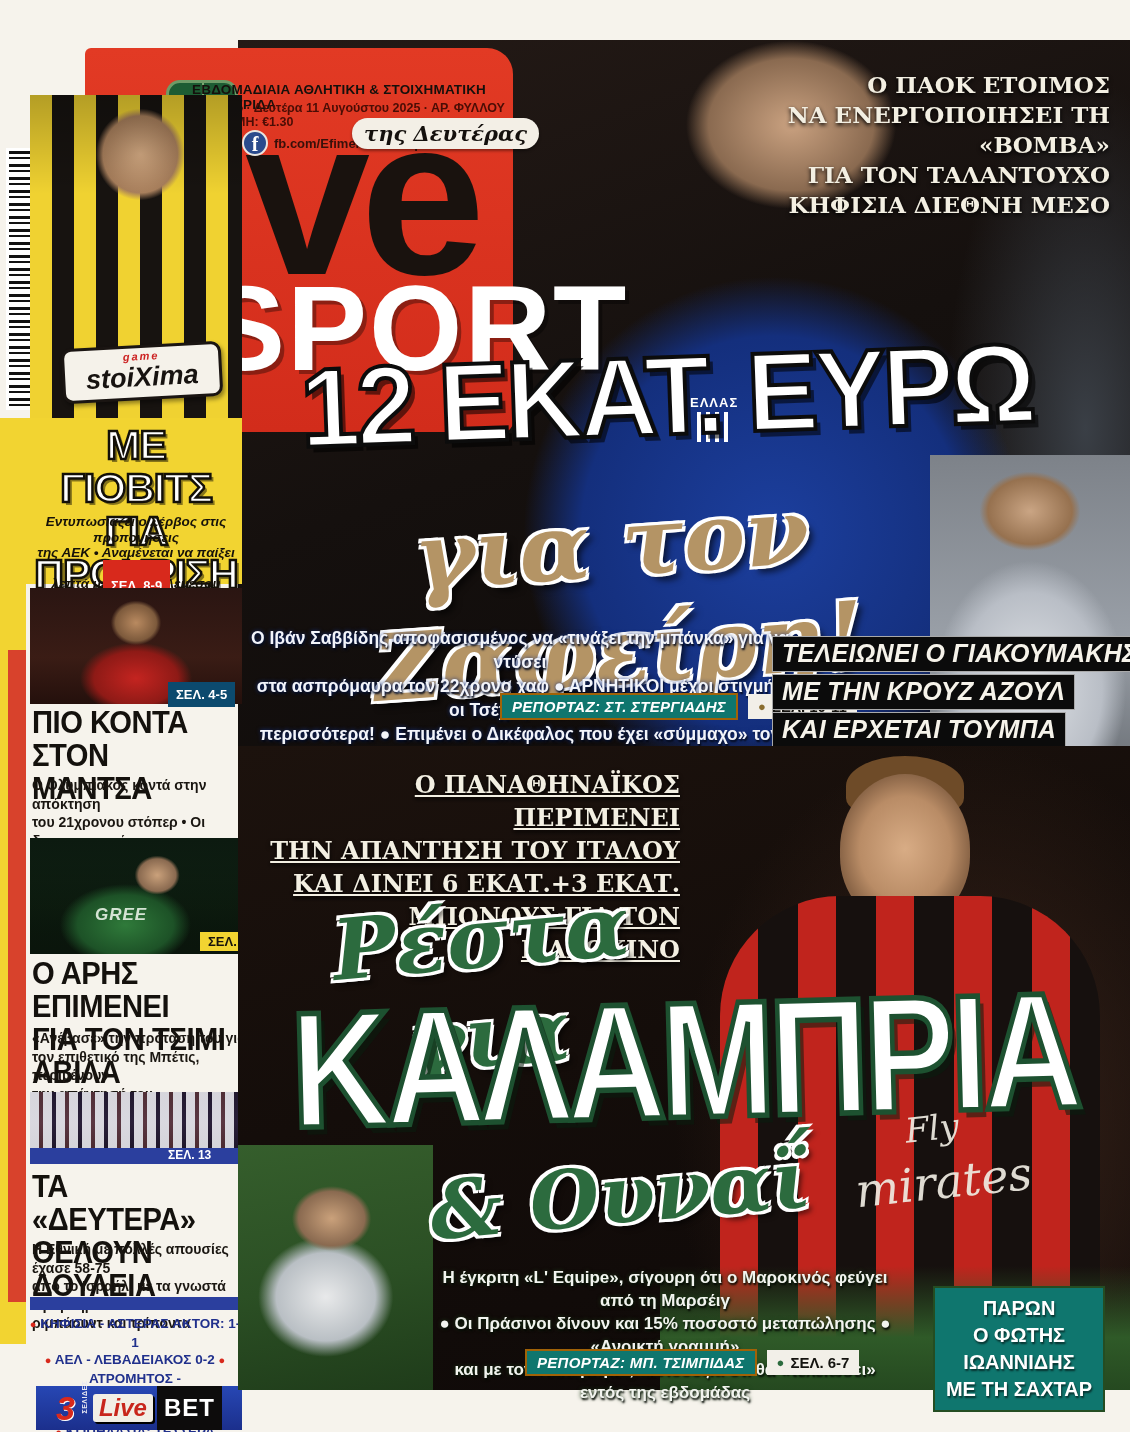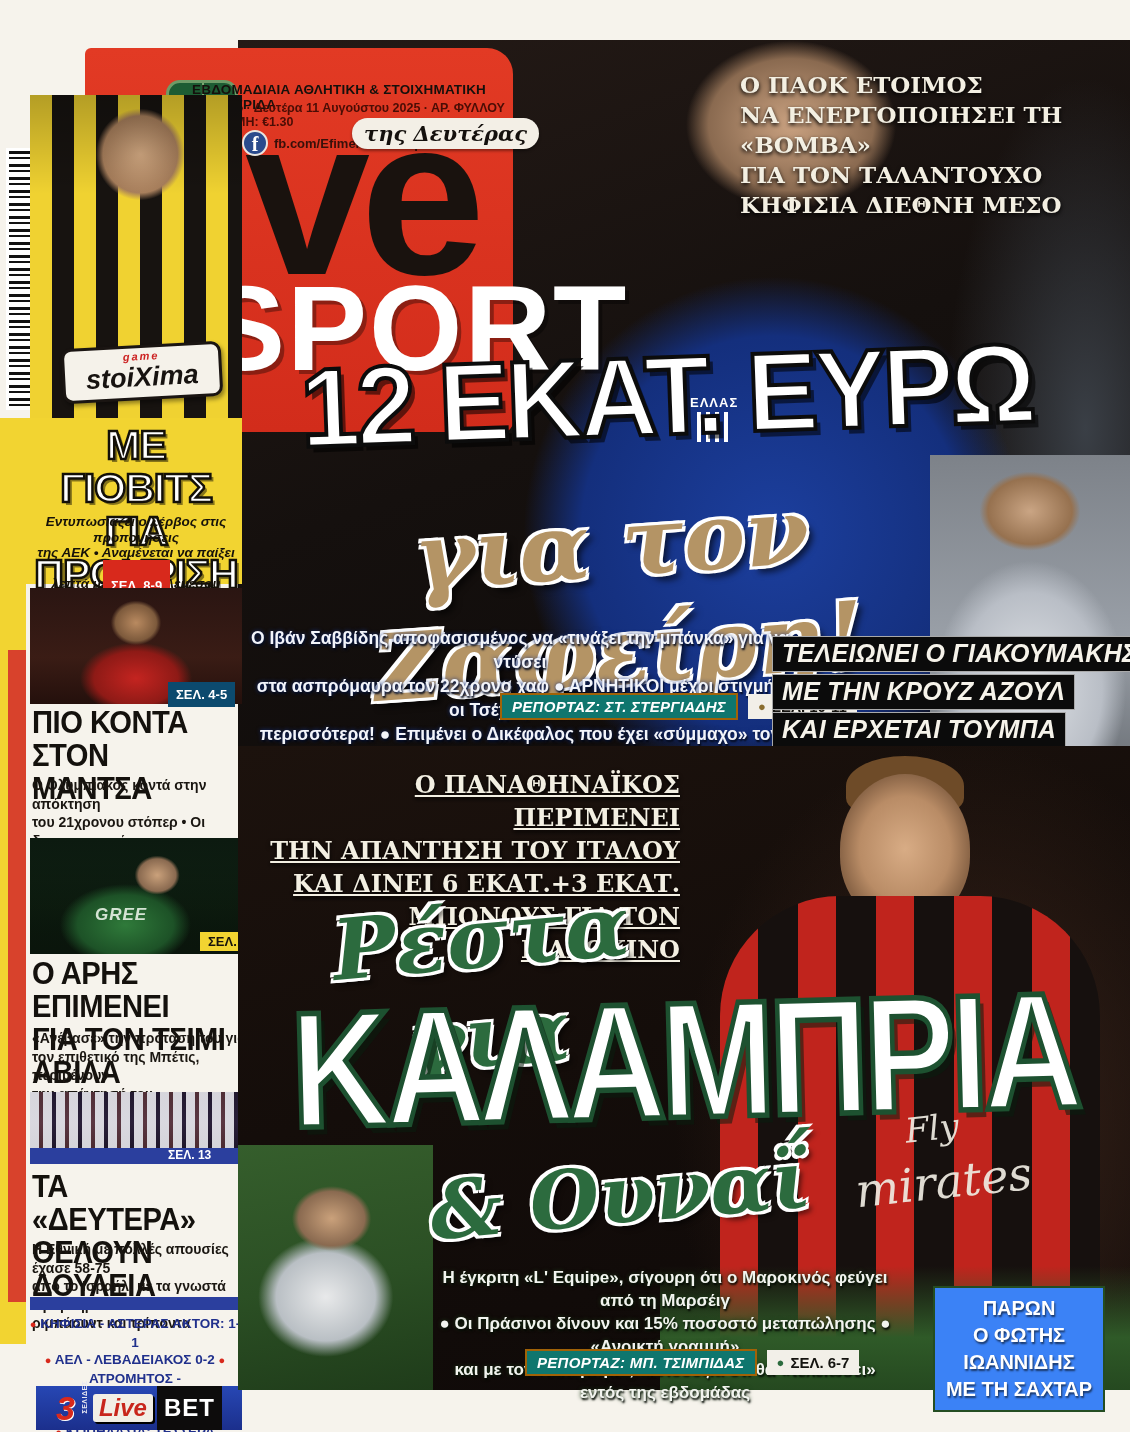--- a/index.html
+++ b/index.html
@@ -39,21 +39,21 @@
       linear-gradient(160deg,#241a16 0%, #15100e 50%, #0d0a09 100%); }
   .photo-giak { left:930px; top:455px; width:200px; height:312px;
     background:
       radial-gradient(70px 55px at 50% 18%, #caa584 0%, #96714f 60%, rgba(120,120,125,0) 72%),
       radial-gradient(120px 160px at 50% 75%, #dfe2e6 0%, #b9bec6 60%, rgba(120,120,125,0) 80%),
       linear-gradient(180deg,#7d8289 0%, #9aa0a8 60%, #6d7278 100%); }
   .crest { left:690px; top:395px; color:#fff; font-size:13px; font-weight:bold; letter-spacing:1px; text-align:center; }
   .crest .bars { display:block; margin:2px auto 0; width:34px; height:30px;
      background:repeating-linear-gradient(90deg,#fff 0 4px,transparent 4px 9px); }
 
-  .kicker-top { left:740px; top:70px; width:370px; text-align:left; font-family:"DejaVu Serif",serif; color:#f3efe2; font-size:23px; line-height:30px; font-weight:bold; text-shadow:0 2px 4px #000; }
+  .kicker-top { left:740px; top:70px; width:370px; text-align:right; font-family:"DejaVu Serif",serif; color:#f3efe2; font-size:23px; line-height:30px; font-weight:bold; text-shadow:0 2px 4px #000; }
 
   .headline-euro { left:242px; top:355px; width:885px; text-align:center; font-size:112px; line-height:112px; font-weight:900; color:#fff; letter-spacing:-4px; transform:rotate(-2deg) scaleX(.96); transform-origin:left center;
     -webkit-text-stroke:4px #0c0c0c; text-shadow:5px 6px 0 rgba(0,0,0,.55); }
   .script-zafeiris { left:255px; top:490px; width:720px; text-align:center; font-family:"DejaVu Serif",serif; font-style:italic; font-weight:bold; font-size:92px; color:#b49465; transform:rotate(-4deg);
     text-shadow:-3px -3px 0 #fff, 3px -3px 0 #fff, -3px 3px 0 #fff, 3px 3px 0 #fff, 6px 7px 6px rgba(0,0,0,.6); }
   .main-sub { left:250px; top:626px; width:540px; text-align:center; color:#f2f4fa; font-size:17.5px; line-height:24px; font-weight:bold; text-shadow:0 0 4px #15307d, 1px 2px 2px #000; }
 
   .tagrow { display:flex; gap:10px; align-items:center; }
   .tag-report { background:#0f766e; border:2px solid #a16207; color:#fff; font-weight:900; font-style:italic; font-size:15px; padding:3px 10px; letter-spacing:.3px; }
   .tag-pages { background:#f2efe8; color:#14130f; font-weight:900; font-size:15px; padding:4px 10px; display:flex; align-items:center; gap:6px; }
@@ -89,21 +89,21 @@
   .kicker-second { left:250px; top:768px; width:430px; text-align:right; font-family:"DejaVu Serif",serif; color:#f3efe2; font-size:24px; line-height:33px; font-weight:bold; text-shadow:0 2px 4px #000;text-decoration:underline; }
 
   .script-resta { left:255px; top:888px; width:460px; text-align:center; font-family:"DejaVu Serif",serif; font-style:italic; font-weight:bold; font-size:84px; color:#2c6b3e; transform:rotate(-5deg);
     text-shadow:-3px -3px 0 #fff, 3px -3px 0 #fff, -3px 3px 0 #fff, 3px 3px 0 #fff, 5px 6px 5px rgba(0,0,0,.55); }
   .headline-kalabria { left:240px; top:985px; width:888px; text-align:center; font-size:150px; line-height:150px; font-weight:900; color:#fff; letter-spacing:-6px; transform:rotate(-1.5deg) scaleX(.92) scaleY(1.1); transform-origin:center;
     -webkit-text-stroke:5px #1d5130; text-shadow:6px 7px 0 rgba(10,30,15,.55); }
   .script-ounai { left:420px; top:1148px; width:400px; text-align:center; font-family:"DejaVu Serif",serif; font-style:italic; font-weight:bold; font-size:80px; color:#2c6b3e; transform:rotate(-5deg);
     text-shadow:-3px -3px 0 #fff, 3px -3px 0 #fff, -3px 3px 0 #fff, 3px 3px 0 #fff, 5px 6px 5px rgba(0,0,0,.55); }
   .second-sub { left:425px; top:1266px; width:480px; text-align:center; color:#f2f4ef; font-size:17px; line-height:23px; font-weight:bold; text-shadow:0 0 4px #1c3a18, 1px 2px 2px #000; }
 
-  .shakhtar-box { left:933px; top:1286px; width:172px; height:126px; background:#3b82f6; border:2px solid #244d22; display:flex; flex-direction:column; justify-content:center; text-align:center; color:#fff; font-weight:900; font-size:20px; line-height:27px; text-shadow:1px 2px 2px rgba(0,0,0,.6); }
+  .shakhtar-box { left:933px; top:1286px; width:172px; height:126px; background:#0f766e; border:2px solid #244d22; display:flex; flex-direction:column; justify-content:center; text-align:center; color:#fff; font-weight:900; font-size:20px; line-height:27px; text-shadow:1px 2px 2px rgba(0,0,0,.6); }
 
   
   .sb-photo1 { left:30px; top:95px; width:212px; height:330px; background:
       radial-gradient(60px 62px at 52% 18%, #d6ac84 0%, #a87f5c 62%, rgba(240,210,50,0) 74%),
       repeating-linear-gradient(90deg,#f0d231 0 22px,#171310 22px 44px);
     }
   .sb-photo1::after { content:""; position:absolute; inset:0; background:linear-gradient(180deg, rgba(0,0,0,.25) 0%, rgba(0,0,0,0) 30%); }
   .stoixima { left:62px; top:345px; width:160px; transform:rotate(-3deg); background:#f5f2ea; border:3px solid #1a1512; border-radius:10px; text-align:center; font-weight:900; font-style:italic; font-size:27px; color:#171310; padding:2px 0 4px; box-shadow:2px 3px 4px rgba(0,0,0,.4); }
   .stoixima small { display:block; font-size:11px; color:#c22; letter-spacing:2px; font-style:italic; }
   .sb1-head { left:28px; top:424px; width:216px; text-align:center; font-size:41px; line-height:43px; font-weight:900; color:#fff; letter-spacing:-1px;

